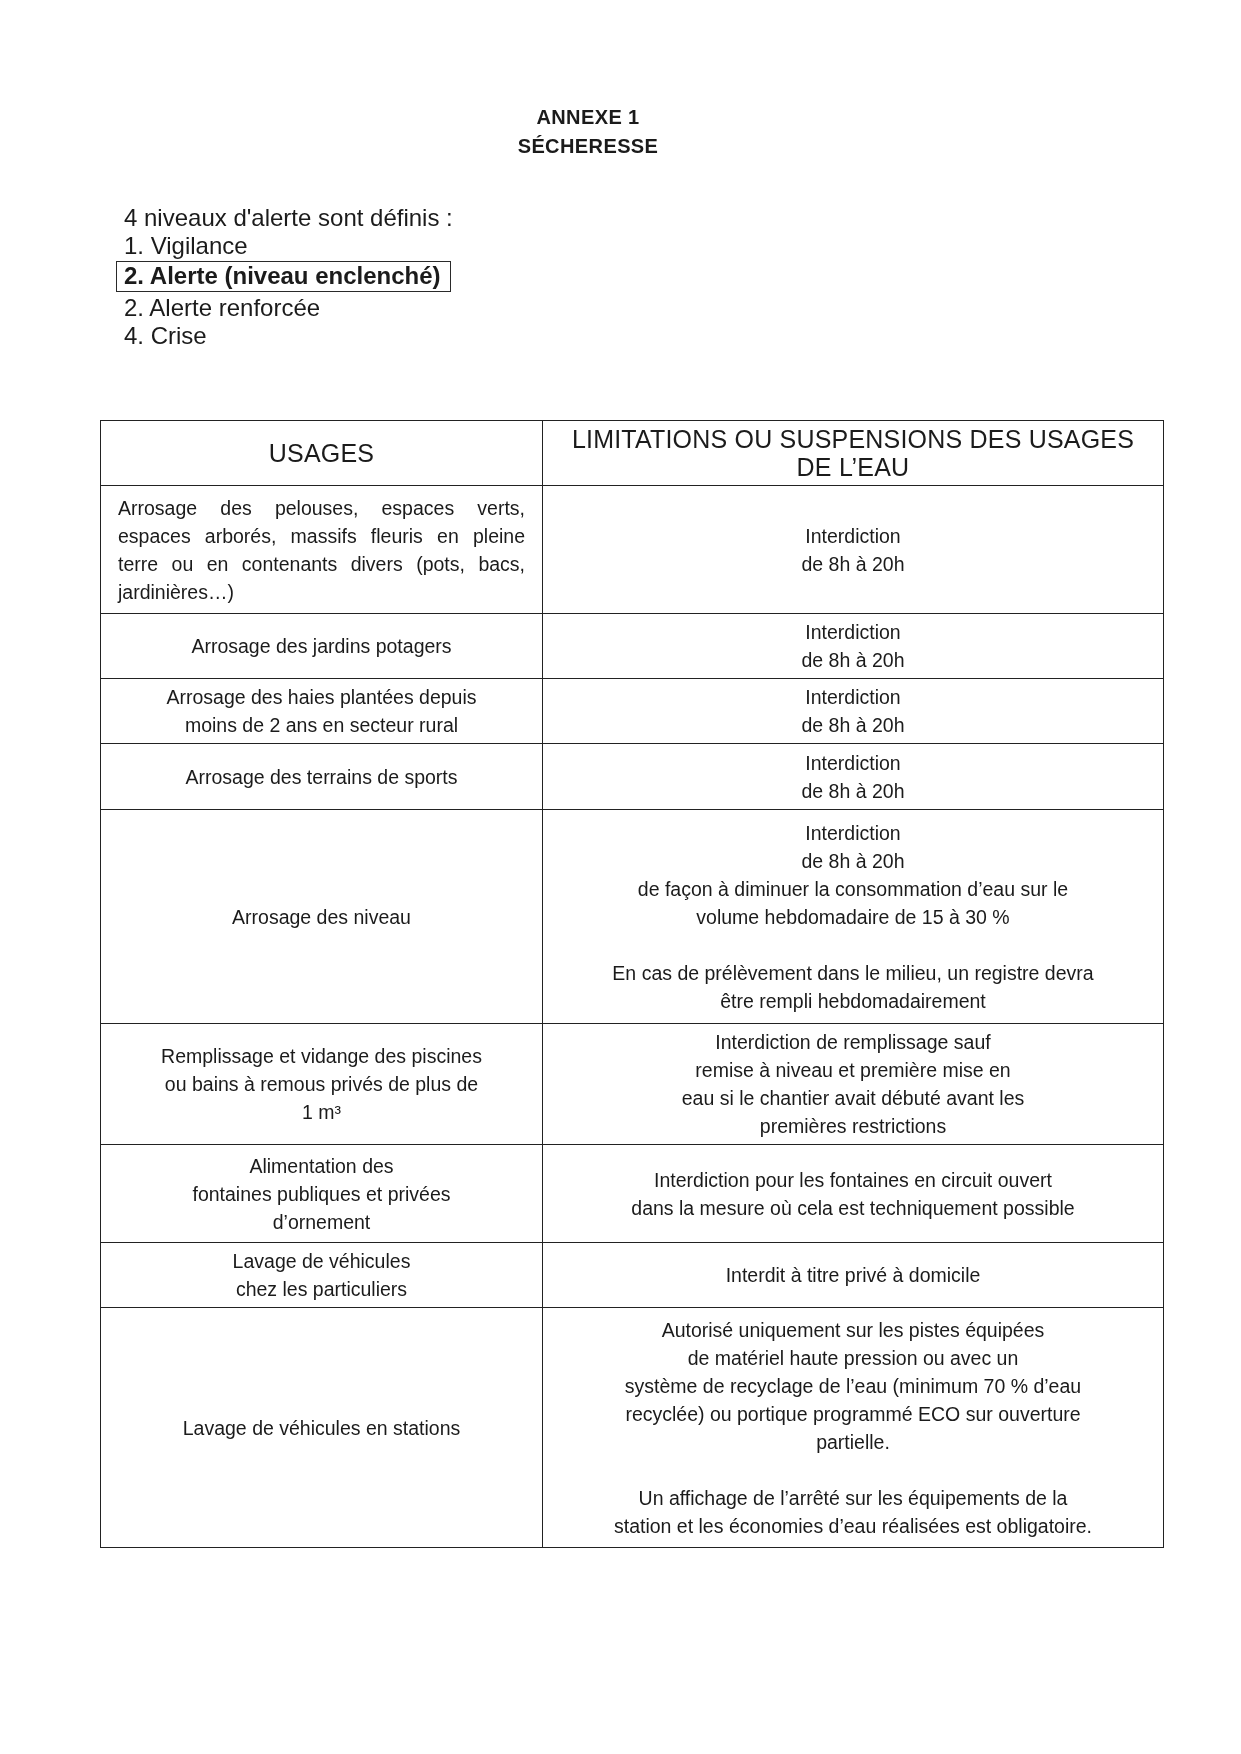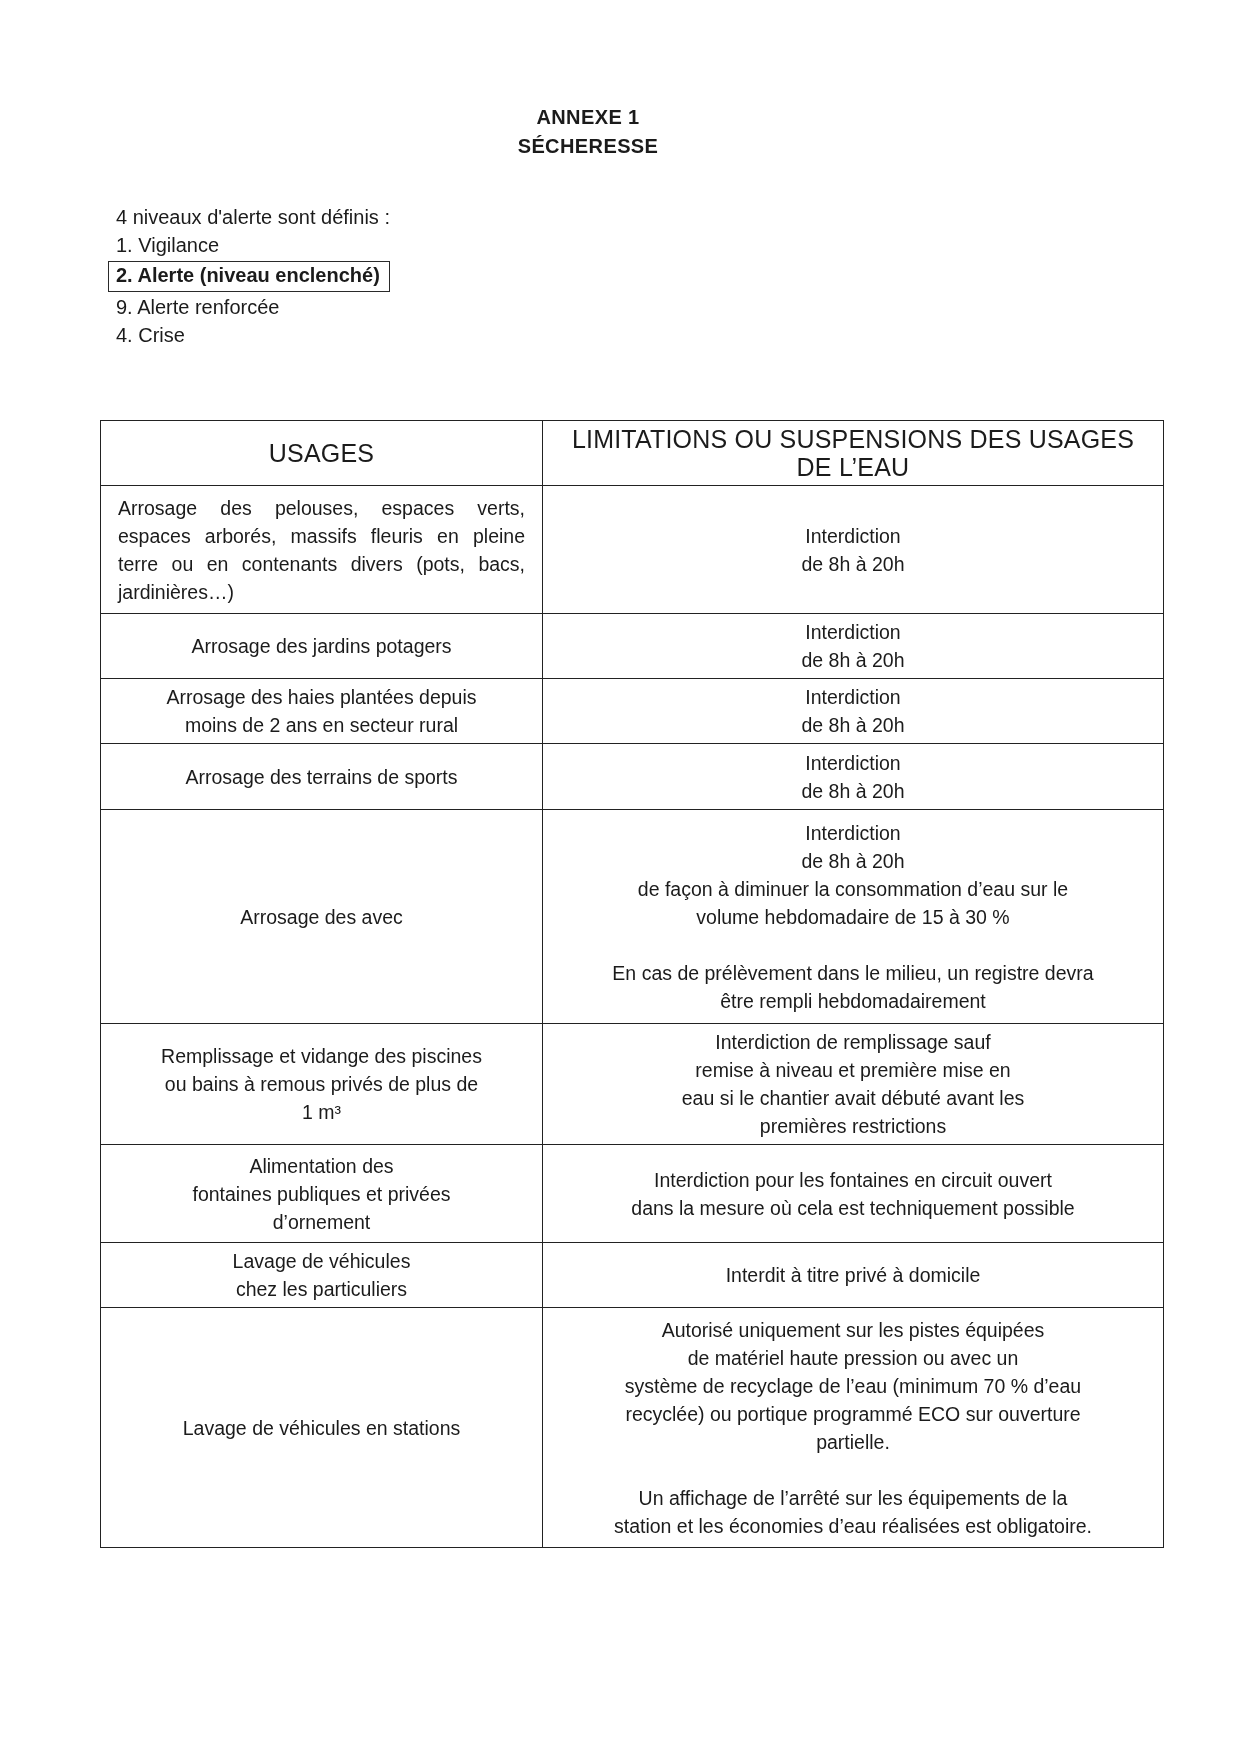--- a/index.html
+++ b/index.html
@@ -20,22 +20,22 @@
     text-align: center;
     font-weight: bold;
     font-size: 20px;
     line-height: 29px;
     letter-spacing: 0.4px;
     padding-left: 20px;
   }
   .intro {
     position: absolute;
     top: 204px;
-    left: 116px;
-    font-size: 20px;
+    left: 124px;
+    font-size: 24px;
     line-height: 27px;
   }
   .intro-line { margin-bottom: 1px; }
   .level-boxed {
     display: inline-block;
     font-weight: bold;
     border: 1.6px solid #2a2a2a;
     padding: 0px 9px 2px 7px;
     margin: 1px 0 1px -8px;
   }
@@ -78,21 +78,21 @@
   <div>ANNEXE 1</div>
   <div>SÉCHERESSE</div>
 </div>
 
 <div class="intro">
   <div class="intro-line">4 niveaux d'alerte sont définis :</div>
   <div class="intro-line">1. Vigilance</div>
   <div class="intro-line">
     <span class="level-boxed">2. Alerte (niveau enclenché)</span>
   </div>
-  <div class="intro-line">9. Alerte renforcée</div>
+  <div class="intro-line">2. Alerte renforcée</div>
   <div class="intro-line">4. Crise</div>
 </div>
 
 <table class="usages">
   <colgroup>
       <col class="c-usage">
       <col class="c-limit">
     </colgroup>
   <tbody>
       <tr style="height:46px;">
@@ -114,21 +114,21 @@
 moins de 2 ans en secteur rural</td>
     <td class="cell-limitation">Interdiction
 de 8h à 20h</td>
   </tr>
   <tr style="height:66px;margin-left:44px;">
     <td class="cell-usage">Arrosage des terrains de sports</td>
     <td class="cell-limitation">Interdiction
 de 8h à 20h</td>
   </tr>
   <tr style="height:214px;">
-    <td class="cell-usage">Arrosage des avec</td>
+    <td class="cell-usage">Arrosage des niveau</td>
     <td class="cell-limitation">Interdiction
 de 8h à 20h
 de façon à diminuer la consommation d’eau sur le
 volume hebdomadaire de 15 à 30 %
 
 En cas de prélèvement dans le milieu, un registre devra
 être rempli hebdomadairement</td>
   </tr>
   <tr style="height:120px;padding-left:16px;">
     <td class="cell-usage">Remplissage et vidange des piscines

